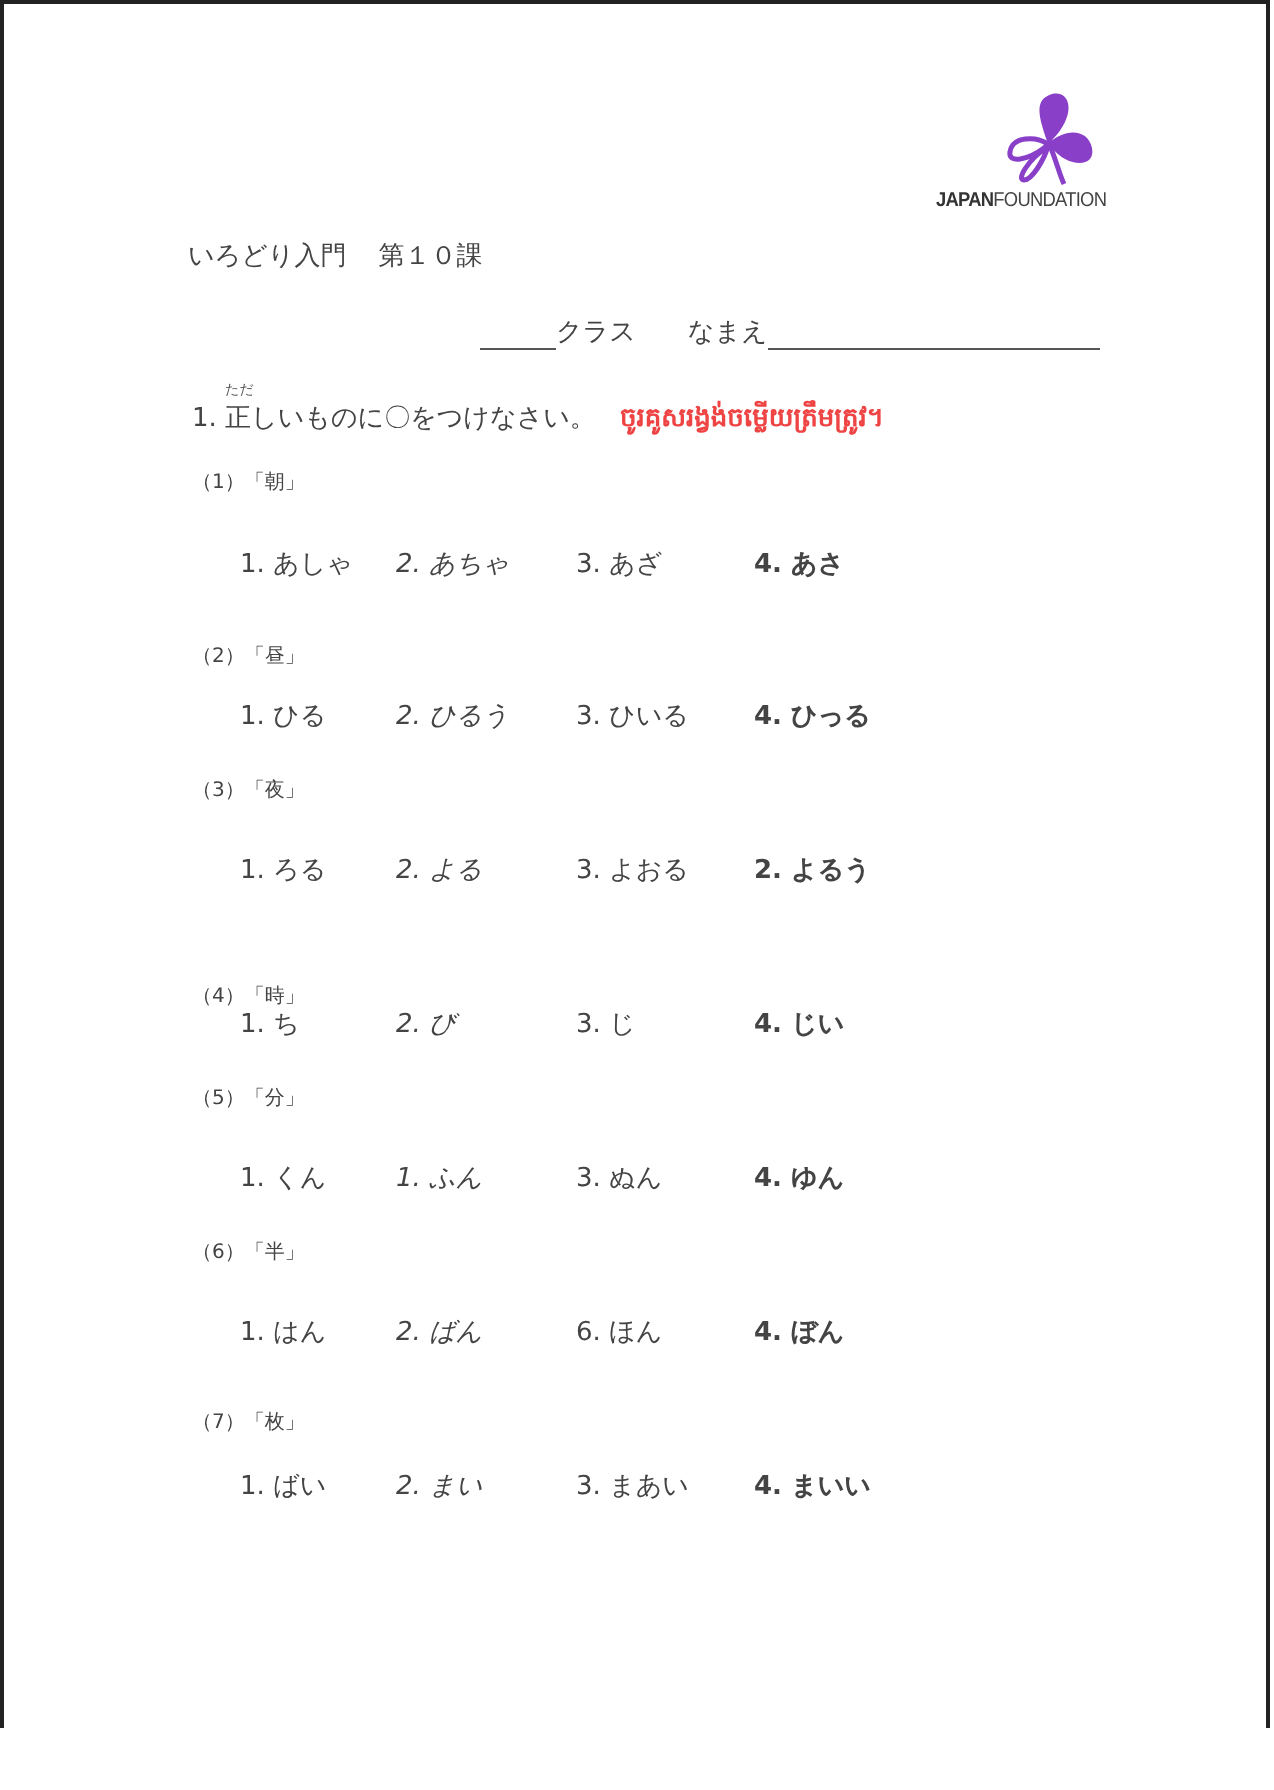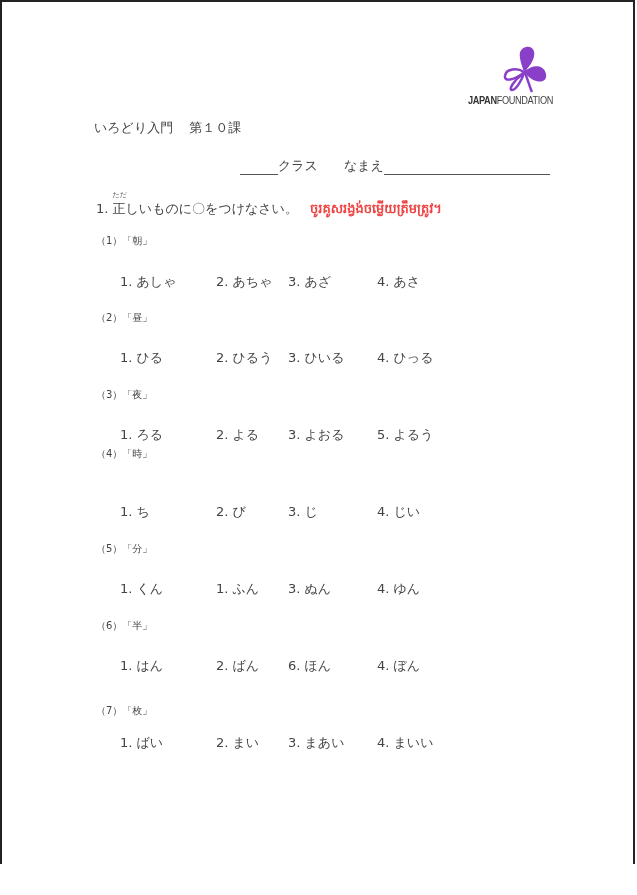--- a/index.html
+++ b/index.html
@@ -118,23 +118,23 @@
     left: 94px;
     font-size: 13px;
     color: #444;
     white-space: nowrap;
   }
   .choice {
     position: absolute;
     top: 0;
   }
   .choice:nth-child(1) { left: 0; margin-left: 24px; }
-  .choice:nth-child(2) { left: 120px; }
+  .choice:nth-child(2) { left: 102px; font-style: italic; }
   .choice:nth-child(3) { left: 192px; }
-  .choice:nth-child(4) { left: 281px; }
+  .choice:nth-child(4) { left: 281px; font-weight: bold; }
 </style>
 </head>
 <body>
 
 <div class="page">
 
   <div class="logo">
     <svg width="46" height="48" viewBox="0 0 46 48">
       <path d="M22 26 C18 14, 14 4, 24 1 C34 -1, 36 12, 24 24 Z" fill="#8a3fc9"></path>
       <path d="M22 26 C30 18, 42 18, 44 28 C46 38, 32 38, 24 28 Z" fill="#8a3fc9"></path>
@@ -160,37 +160,37 @@
   </div>
 
   <div class="q-head" style="top:232px">（1）「朝」</div>
   <div class="choices" style="top:271px">
     <span class="choice">1. あしゃ</span>
     <span class="choice">2. あちゃ</span>
     <span class="choice">3. あざ</span>
     <span class="choice">4. あさ</span>
   </div>
 
-  <div class="q-head" style="top:309px">（2）「昼」</div>
+  <div class="q-head" style="top:319px">（2）「昼」</div>
   <div class="choices" style="top:347px">
     <span class="choice">1. ひる</span>
     <span class="choice">2. ひるう</span>
     <span class="choice">3. ひいる</span>
     <span class="choice">4. ひっる</span>
   </div>
 
   <div class="q-head" style="top:386px">（3）「夜」</div>
   <div class="choices" style="top:424px">
     <span class="choice">1. ろる</span>
     <span class="choice">2. よる</span>
     <span class="choice">3. よおる</span>
-    <span class="choice">5. よるう</span>
-  </div>
-
-  <div class="q-head" style="top:445px">（4）「時」</div>
+    <span class="choice">2. よるう</span>
+  </div>
+
+  <div class="q-head" style="top:489px">（4）「時」</div>
   <div class="choices" style="top:501px">
     <span class="choice">1. ち</span>
     <span class="choice">2. び</span>
     <span class="choice">3. じ</span>
     <span class="choice">4. じい</span>
   </div>
 
   <div class="q-head" style="top:540px">（5）「分」</div>
   <div class="choices" style="top:578px">
     <span class="choice">1. くん</span>

